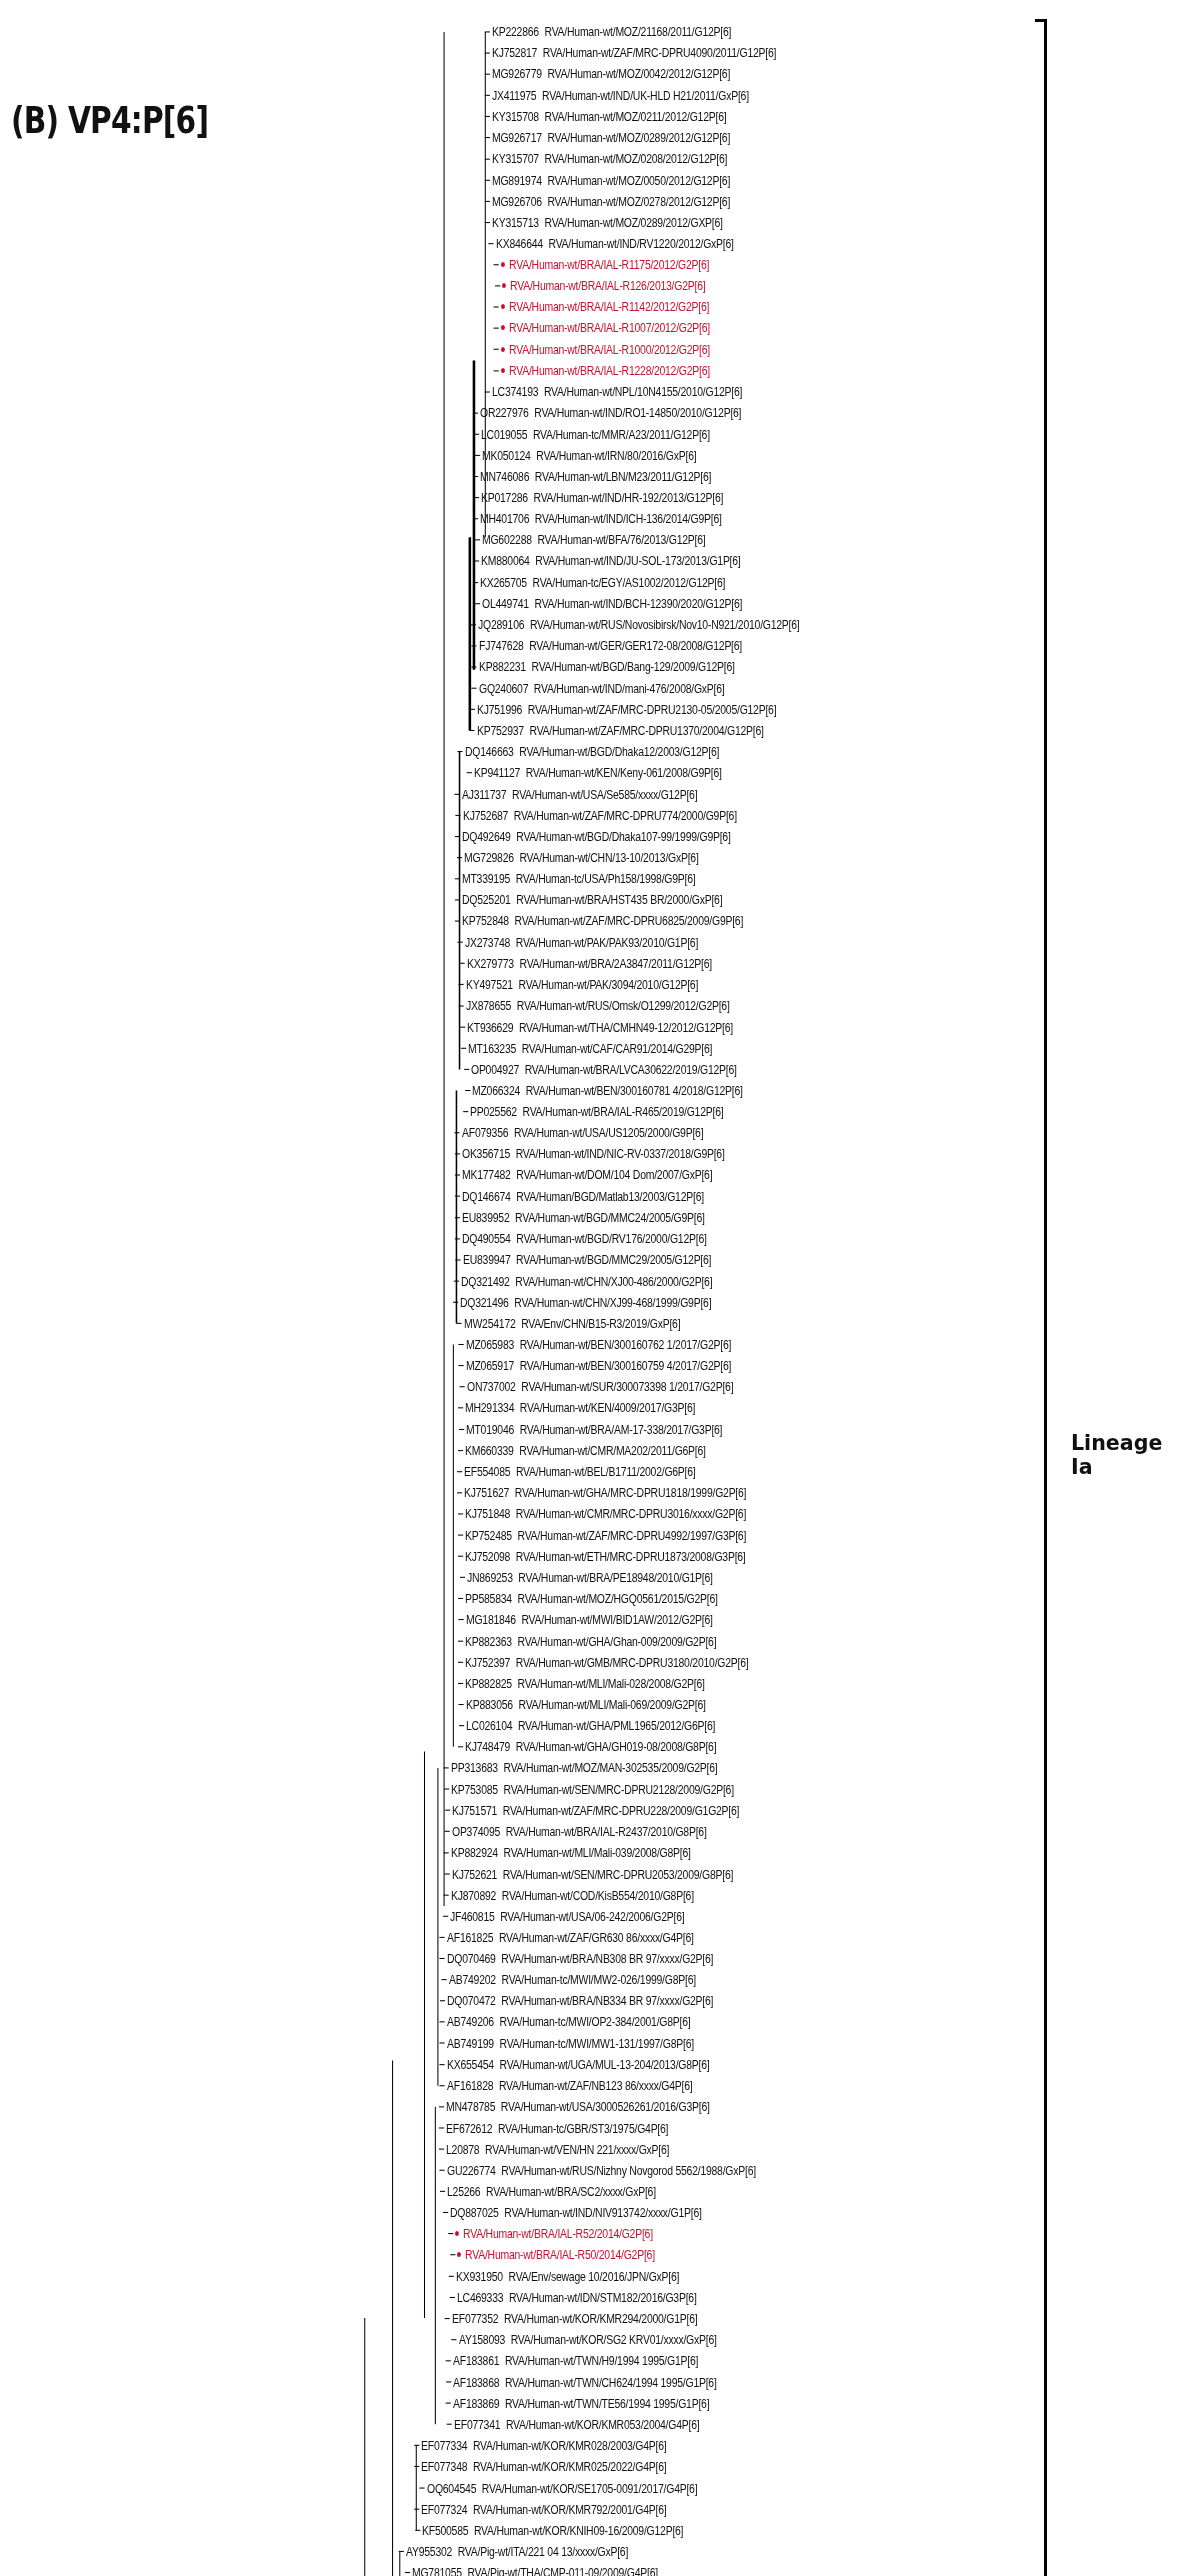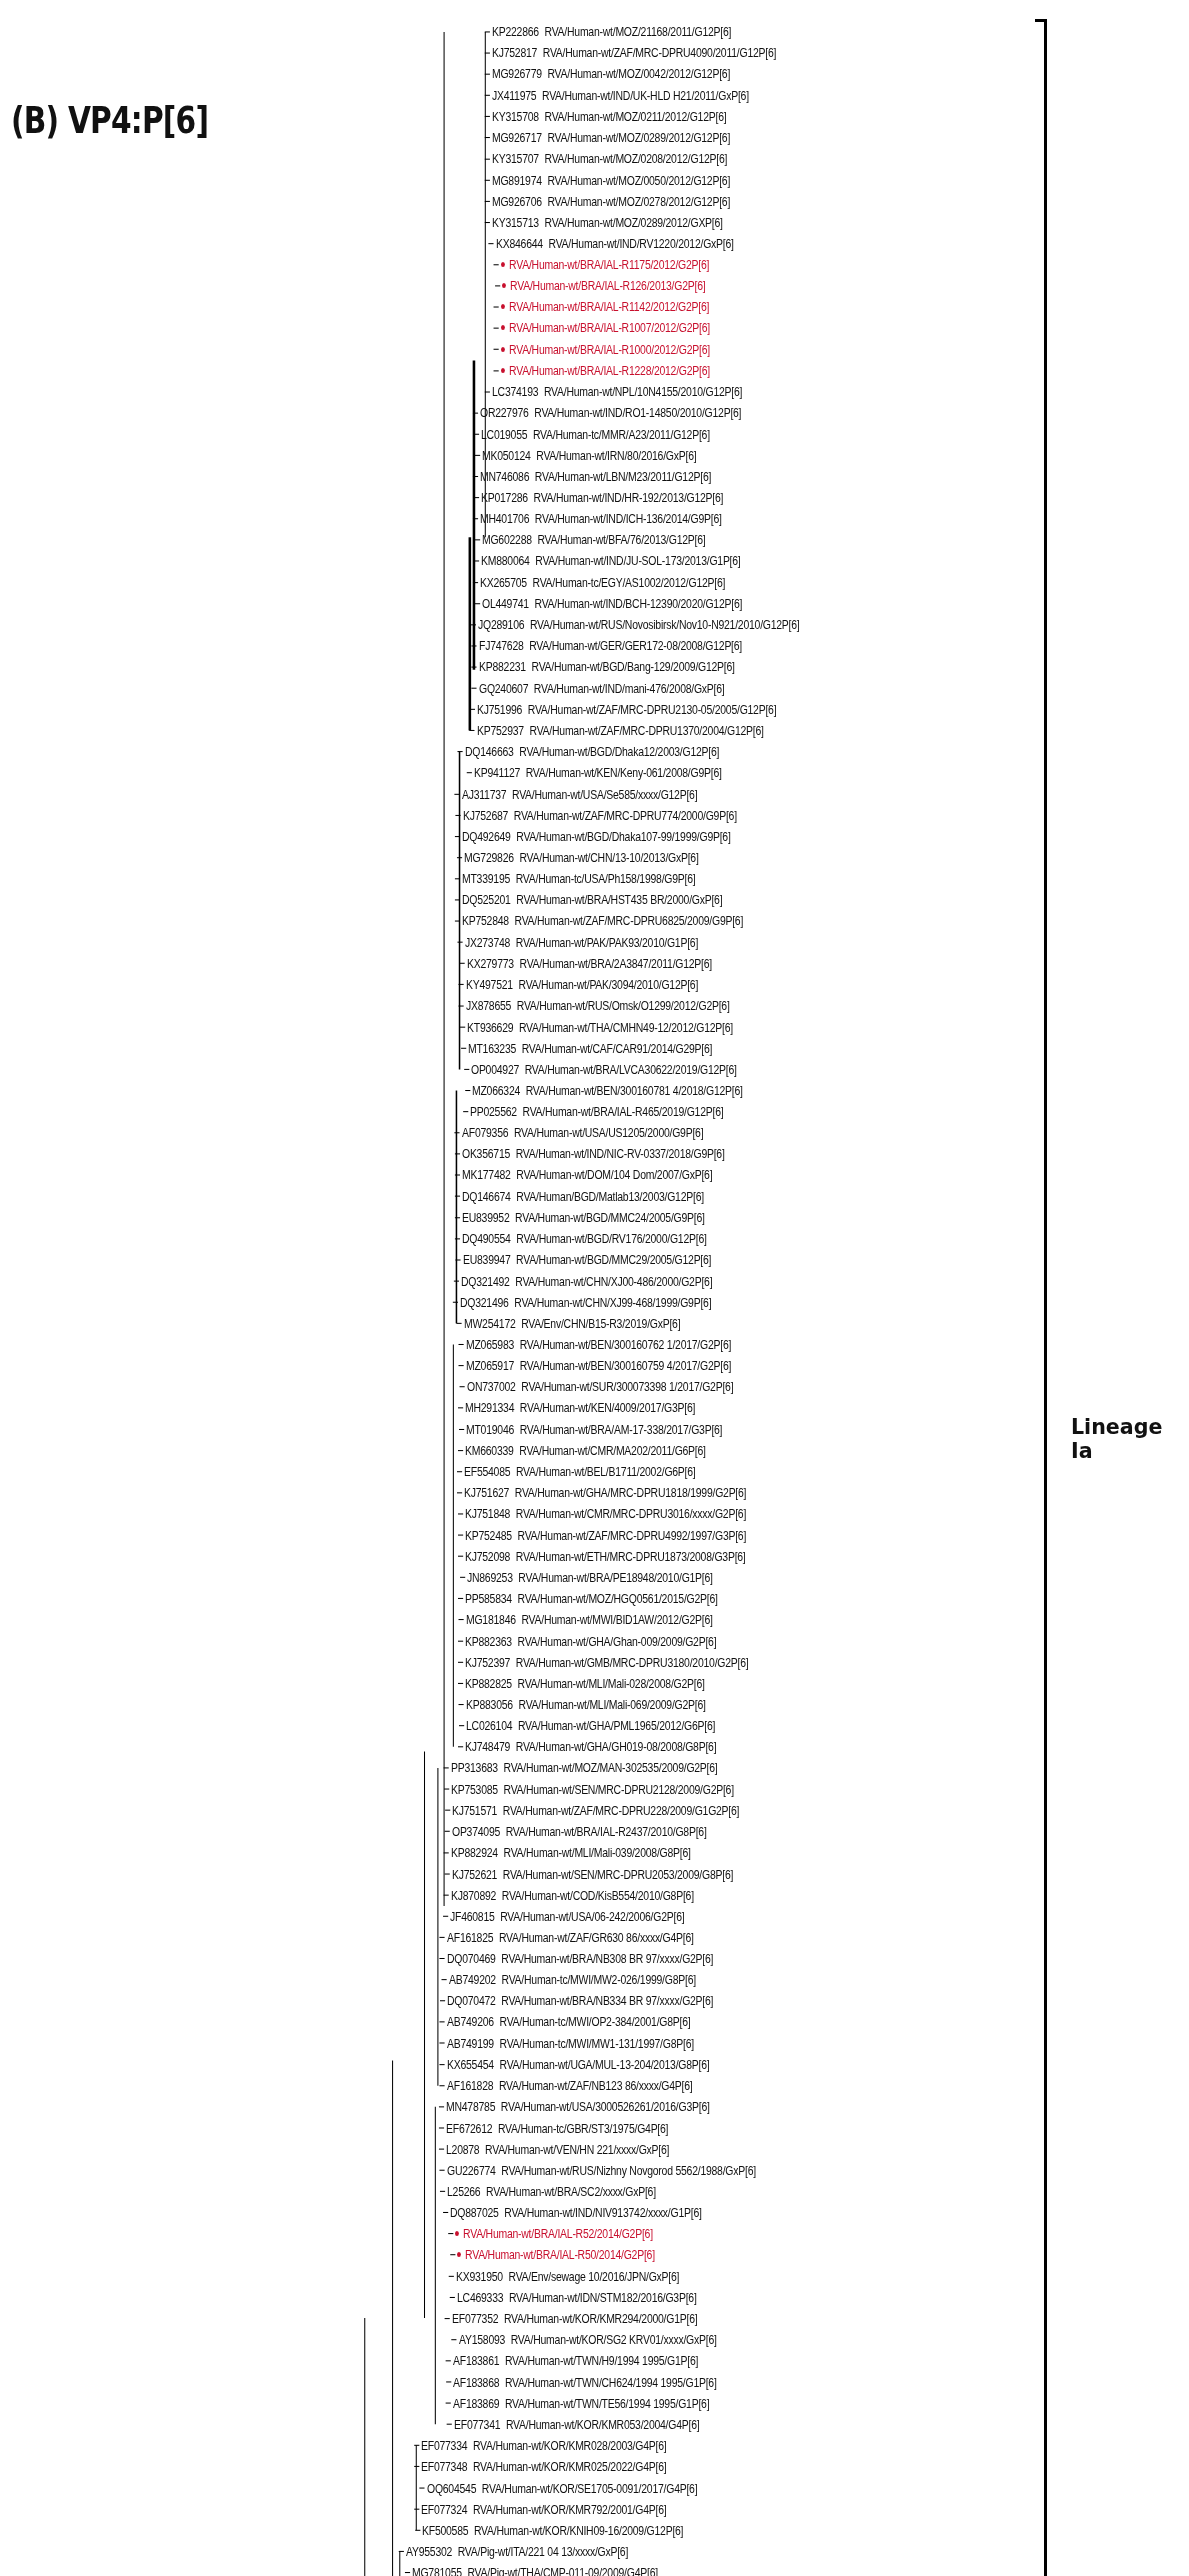--- a/index.html
+++ b/index.html
@@ -9,21 +9,21 @@
   .panel-title { position: absolute; left: 11.3px; top: 98px; font-size: 38px; font-weight: bold;
                  font-family: "DejaVu Sans", "Liberation Sans", sans-serif; letter-spacing: -1px;
                  transform: scaleX(0.78); transform-origin: left top; }
   .leaf { position: absolute; white-space: nowrap; font-size: 13.4px; line-height: 15.5px;
           transform: scaleX(0.78); transform-origin: left center; letter-spacing: -0.3px; }
   .leaf.highlight { color: #c8102e; }
   .leaf .dot { display: inline-block; width: 5.2px; height: 5.2px; border-radius: 50%;
                background: #c8102e; margin-right: 5.2px; vertical-align: middle; position: relative; top: -1px; }
   .leaf .acc { margin-right: 7.2px; }
   .lineage-label { position: absolute; font-size: 20.6px; font-weight: bold;
-                   font-family: "DejaVu Sans", "Liberation Sans", sans-serif; }
+                   font-family: "DejaVu Sans", "Liberation Sans", sans-serif; margin-top: 16px; }
   .bracket { position: absolute; border-right: 3.6px solid #000; border-top: 3.1px solid #000; border-bottom: 3.1px solid #000; width: 9.3px; }
   svg#tree { position: absolute; left: 0; top: 0; }
 </style>
 </head>
 <body>
 
 <div id="figure">
   <div class="panel-title">(B) VP4:P[6]</div>
   <svg id="tree" width="1189" height="3133" viewBox="0 0 2308 6082">
       <line x1="941" y1="62" x2="951" y2="62" stroke="#000" stroke-width="2"></line>

